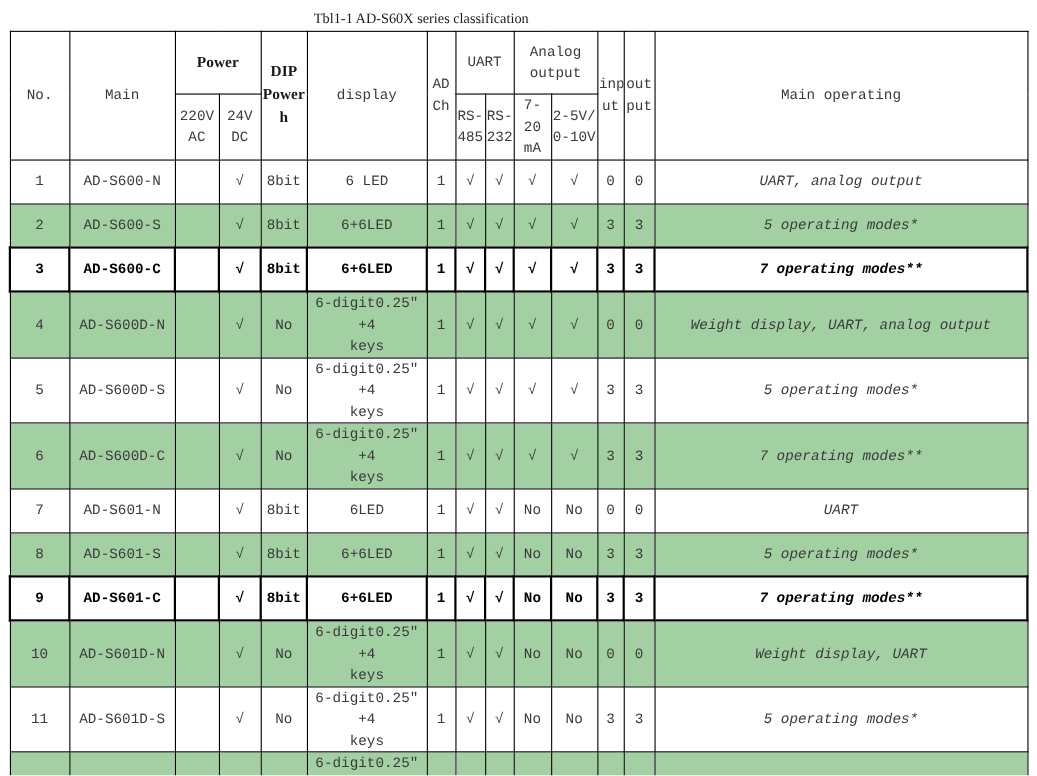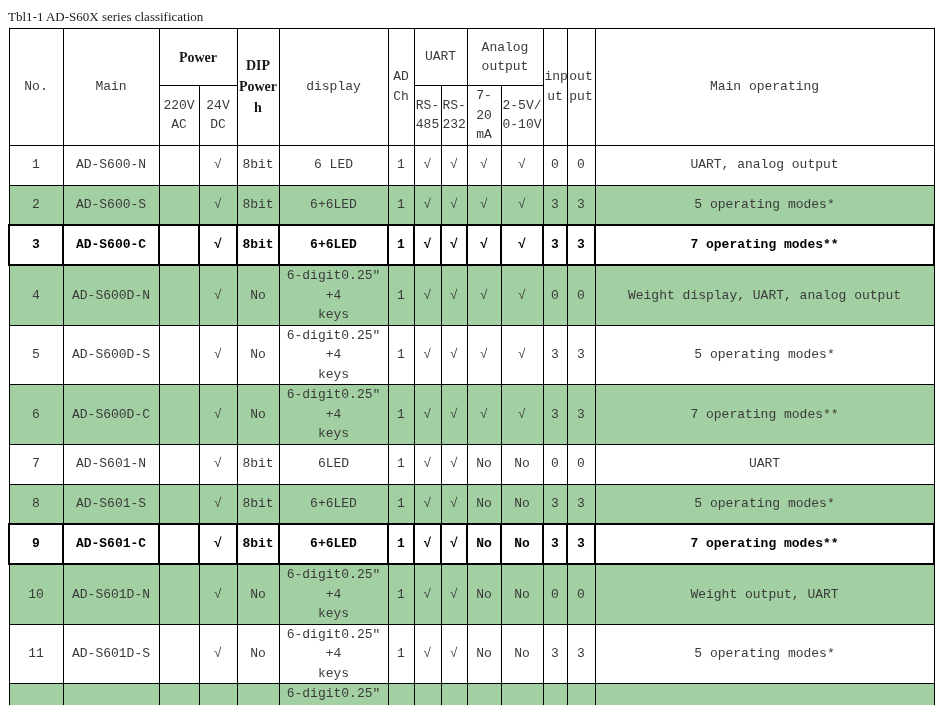--- a/index.html
+++ b/index.html
@@ -13,20 +13,21 @@
     height: 705px;
     background: #ffffff;
     overflow: hidden;
     font-family: "Liberation Mono", monospace;
   }
   #doc-title {
     position: absolute;
     top: 9px;
     left: 8px;
     width: 750px;
+    text-align: center;
     font-family: "Liberation Serif", serif;
     font-size: 13px;
     color: #1a1a1a;
   }
   table.classification {
     position: absolute;
     top: 28px;
     left: 8px;
     border-collapse: collapse;
     table-layout: fixed;
@@ -53,21 +54,21 @@
     color: #000000;
     border-width: 2px;
   }
   th.serif-bold {
     font-family: "Liberation Serif", serif;
     font-weight: bold;
     font-size: 14px;
     color: #1a1a1a;
   }
   th { color: #3a3a3a; }
-  td.main-cell { white-space: normal; }
+  td.main-cell { white-space: normal; font-style: italic; }
 </style>
 </head>
 <body>
 
 <div id="page">
 
   <div id="doc-title">Tbl1-1 AD-S60X series classification</div>
 
   <table class="classification">
     <colgroup>
@@ -277,21 +278,21 @@
       <td>No</td>
       <td>6-digit0.25″+4
 keys</td>
       <td>1</td>
       <td>√</td>
       <td>√</td>
       <td>No</td>
       <td>No</td>
       <td>0</td>
       <td>0</td>
-      <td class="main-cell">Weight output, UART</td>
+      <td class="main-cell">Weight display, UART</td>
     </tr>
         <tr>
       <td>11</td>
       <td>AD-S601D-S</td>
       <td></td>
       <td>√</td>
       <td>No</td>
       <td>6-digit0.25″+4
 keys</td>
       <td>1</td>

